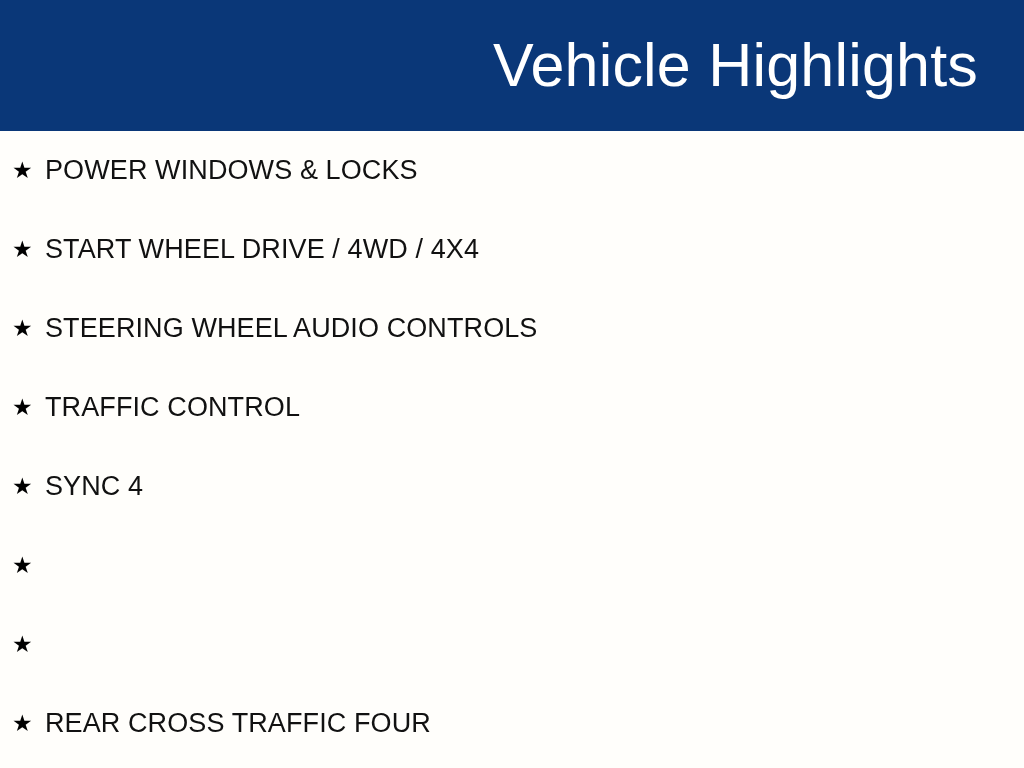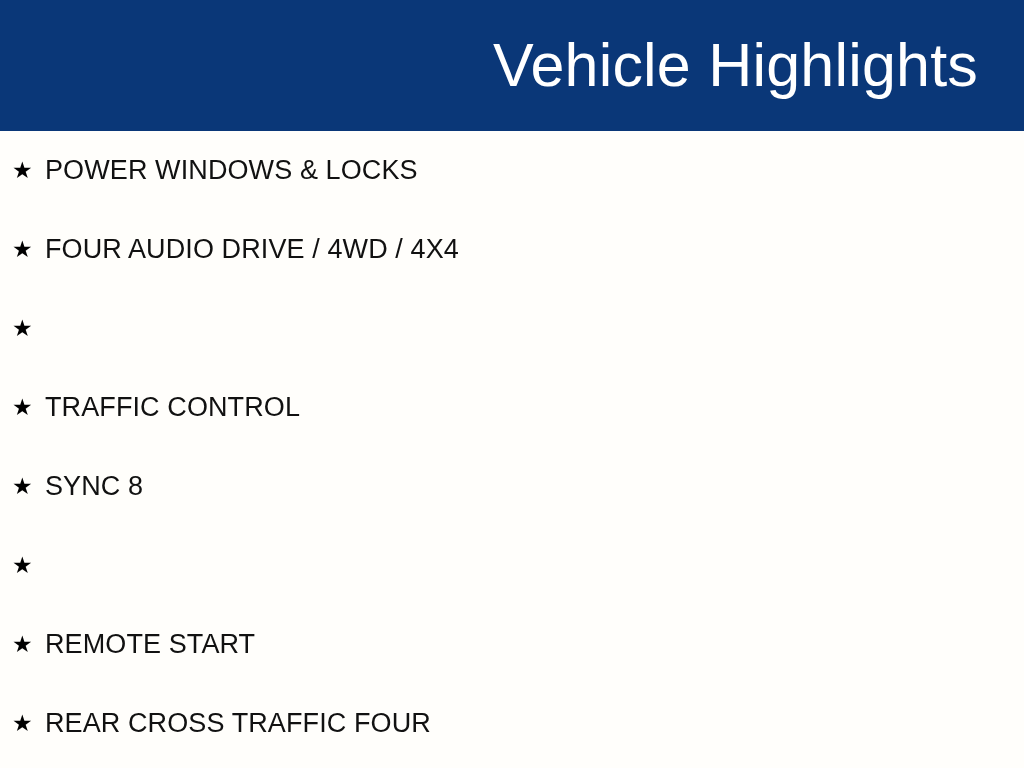--- a/index.html
+++ b/index.html
@@ -101,44 +101,44 @@
 
   <ul class="highlights-list">
 
     <li class="highlight-item">
       <span class="bullet-star">★</span>
       <span class="highlight-label">POWER WINDOWS &amp; LOCKS</span>
     </li>
 
     <li class="highlight-item">
       <span class="bullet-star">★</span>
-      <span class="highlight-label">FOUR AUDIO DRIVE / 4WD / 4X4</span>
+      <span class="highlight-label">START WHEEL DRIVE / 4WD / 4X4</span>
     </li>
 
     <li class="highlight-item">
       <span class="bullet-star">★</span>
+      <span class="highlight-label">STEERING WHEEL AUDIO CONTROLS</span>
     </li>
 
     <li class="highlight-item">
       <span class="bullet-star">★</span>
       <span class="highlight-label">TRAFFIC CONTROL</span>
     </li>
 
     <li class="highlight-item">
       <span class="bullet-star">★</span>
-      <span class="highlight-label">SYNC 8</span>
+      <span class="highlight-label">SYNC 4</span>
     </li>
 
     <li class="highlight-item">
       <span class="bullet-star">★</span>
     </li>
 
     <li class="highlight-item">
       <span class="bullet-star">★</span>
-      <span class="highlight-label">REMOTE START</span>
     </li>
 
     <li class="highlight-item">
       <span class="bullet-star">★</span>
       <span class="highlight-label">REAR CROSS TRAFFIC FOUR</span>
     </li>
 
   </ul>
 
 </div>

